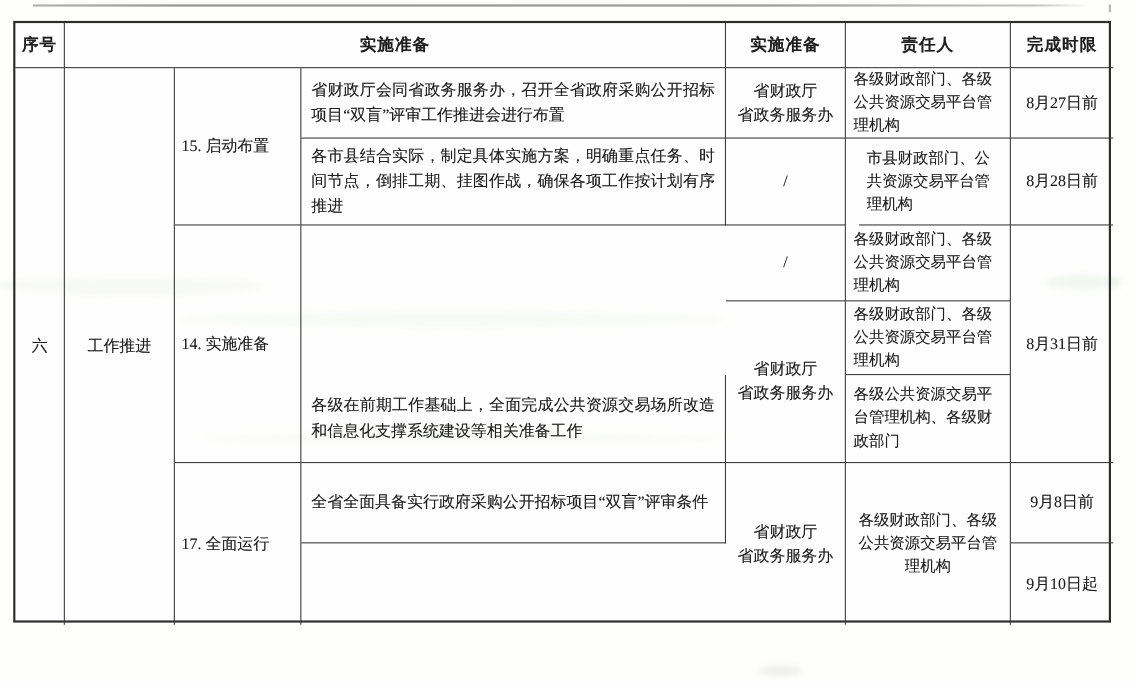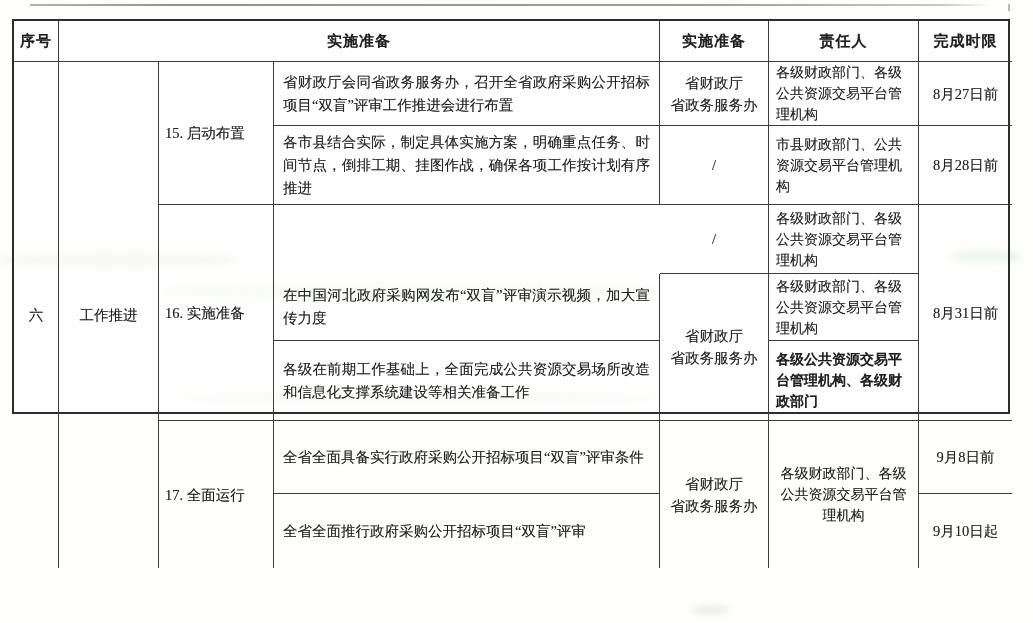--- a/index.html
+++ b/index.html
@@ -24,21 +24,21 @@
   }
   .smudge{position:absolute;pointer-events:none;border-radius:50%;filter:blur(3px);}
   .smudge-g1{left:950px;top:250px;width:70px;height:13px;background:rgba(150,195,150,.22);}
   .smudge-g2{left:0px;top:252px;width:240px;height:16px;background:rgba(160,185,160,.13);}
   .smudge-g3{left:160px;top:284px;width:500px;height:13px;background:rgba(165,200,160,.12);}
   .smudge-g4{left:180px;top:393px;width:480px;height:10px;background:rgba(170,200,165,.10);}
   .smudge-g5{left:690px;top:606px;width:40px;height:8px;background:rgba(150,160,150,.18);}
 
   
   .grid{
-    position:absolute;left:12px;top:19px;width:998px;height:395px;
+    position:absolute;left:12px;top:19px;width:998px;height:547px;
     display:grid;
     grid-template-columns:45px 100px 115px 386px 109px 150px 93px;
     grid-template-rows:41px 64px 79px 69px 67px 80px 73px 74px;
     border:2.5px solid #2d2d2d;
     box-sizing:border-box;
     background:rgba(255,255,255,.4);
   }
   .cell{
     border-right:1.5px solid #3c3c3c;
     border-bottom:1.5px solid #3c3c3c;
@@ -74,22 +74,22 @@
   .a-serial   {grid-area:2/1/9/2;}
   .a-category {grid-area:2/2/9/3;}
   .a-g15      {grid-area:2/3/4/4;}
   .a-g16      {grid-area:4/3/7/4;}
   .a-g17      {grid-area:7/3/9/4;}
   .a-t1{grid-area:2/4/3/5;} .a-t2{grid-area:3/4/4/5;} .a-t3{grid-area:4/4/5/5;}
   .a-t4{grid-area:5/4/6/5;} .a-t5{grid-area:6/4/7/5;} .a-t6{grid-area:7/4/8/5;}
   .a-t7{grid-area:8/4/9/5;}
   .a-l1{grid-area:2/5/3/6;} .a-l2{grid-area:3/5/4/6;} .a-l3{grid-area:4/5/5/6;}
   .a-l45{grid-area:5/5/7/6;} .a-l67{grid-area:7/5/9/6;}
-  .a-o1{grid-area:2/6/3/7;} .a-o2{grid-area:3/6/4/7;} .a-o3{grid-area:4/6/5/7;}
-  .a-o4{grid-area:5/6/6/7;} .a-o5{grid-area:6/6/7/7;font-weight:bold;} .a-o67{grid-area:7/6/9/7;}
+  .a-o1{grid-area:2/6/3/7;} .a-o2{grid-area:3/6/4/7;margin-left:12px;} .a-o3{grid-area:4/6/5/7;}
+  .a-o4{grid-area:5/6/6/7;} .a-o5{grid-area:6/6/7/7;} .a-o67{grid-area:7/6/9/7;}
   .a-d1{grid-area:2/7/3/8;} .a-d2{grid-area:3/7/4/8;} .a-d345{grid-area:4/7/7/8;}
   .a-d6{grid-area:7/7/8/8;} .a-d7{grid-area:8/7/9/8;}
 </style>
 </head>
 <body>
 
 <div class="sheet">
 
   <div class="stray-top-line"></div>
   <div class="corner-tick"></div>
@@ -104,29 +104,27 @@
     <div class="cell hdr a-h-serial">序号</div>
     <div class="cell hdr a-h-task">实施准备</div>
     <div class="cell hdr a-h-lead">实施准备</div>
     <div class="cell hdr a-h-owner">责任人</div>
     <div class="cell hdr no-r a-h-dead">完成时限</div>
 
     <div class="cell no-b a-serial">六</div>
     <div class="cell no-b a-category">工作推进</div>
 
     <div class="cell left group-label a-g15">15. 启动布置</div>
-    <div class="cell left group-label a-g16">16. 实施准备</div>
+    <div class="cell left group-label a-g16">14. 实施准备</div>
     <div class="cell left group-label no-b a-g17">17. 全面运行</div>
 
     <div class="cell task a-t1">省财政厅会同省政务服务办，召开全省政府采购公开招标项目“双盲”评审工作推进会进行布置</div>
     <div class="cell task a-t2">各市县结合实际，制定具体实施方案，明确重点任务、时间节点，倒排工期、挂图作战，确保各项工作按计划有序推进</div>
-    <div class="cell task a-t4">在中国河北政府采购网发布“双盲”评审演示视频，加大宣传力度</div>
     <div class="cell task a-t5">各级在前期工作基础上，全面完成公共资源交易场所改造和信息化支撑系统建设等相关准备工作</div>
     <div class="cell task a-t6">全省全面具备实行政府采购公开招标项目“双盲”评审条件</div>
-    <div class="cell task no-b a-t7">全省全面推行政府采购公开招标项目“双盲”评审</div>
 
     <div class="cell pre a-l1">省财政厅
 省政务服务办</div>
     <div class="cell a-l2">/</div>
     <div class="cell a-l3">/</div>
     <div class="cell pre a-l45">省财政厅
 省政务服务办</div>
     <div class="cell pre no-b a-l67">省财政厅
 省政务服务办</div>
 

